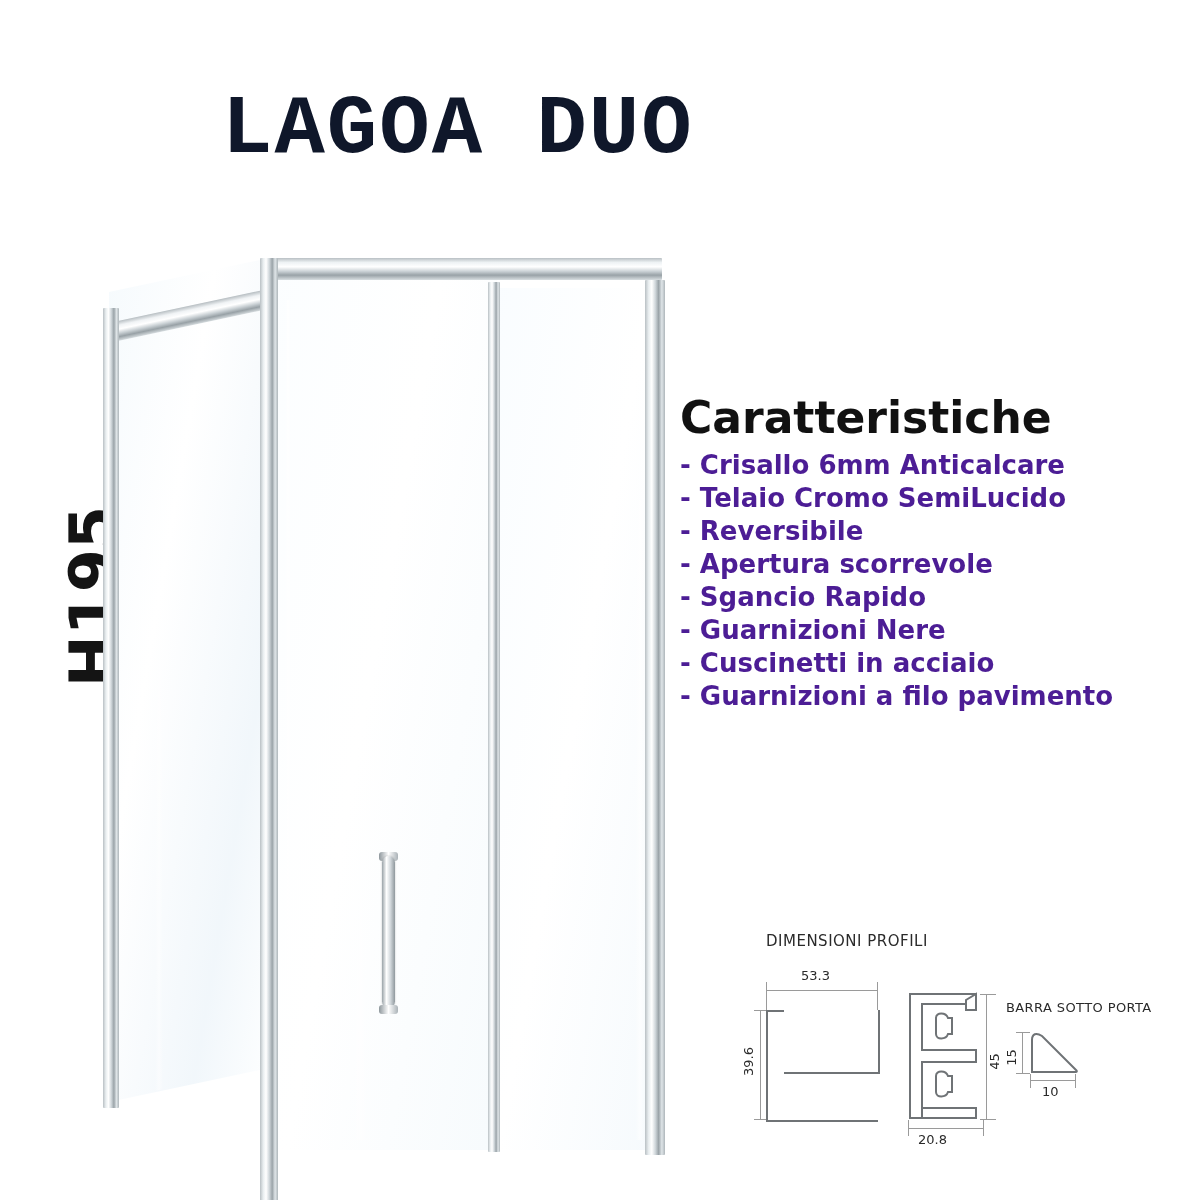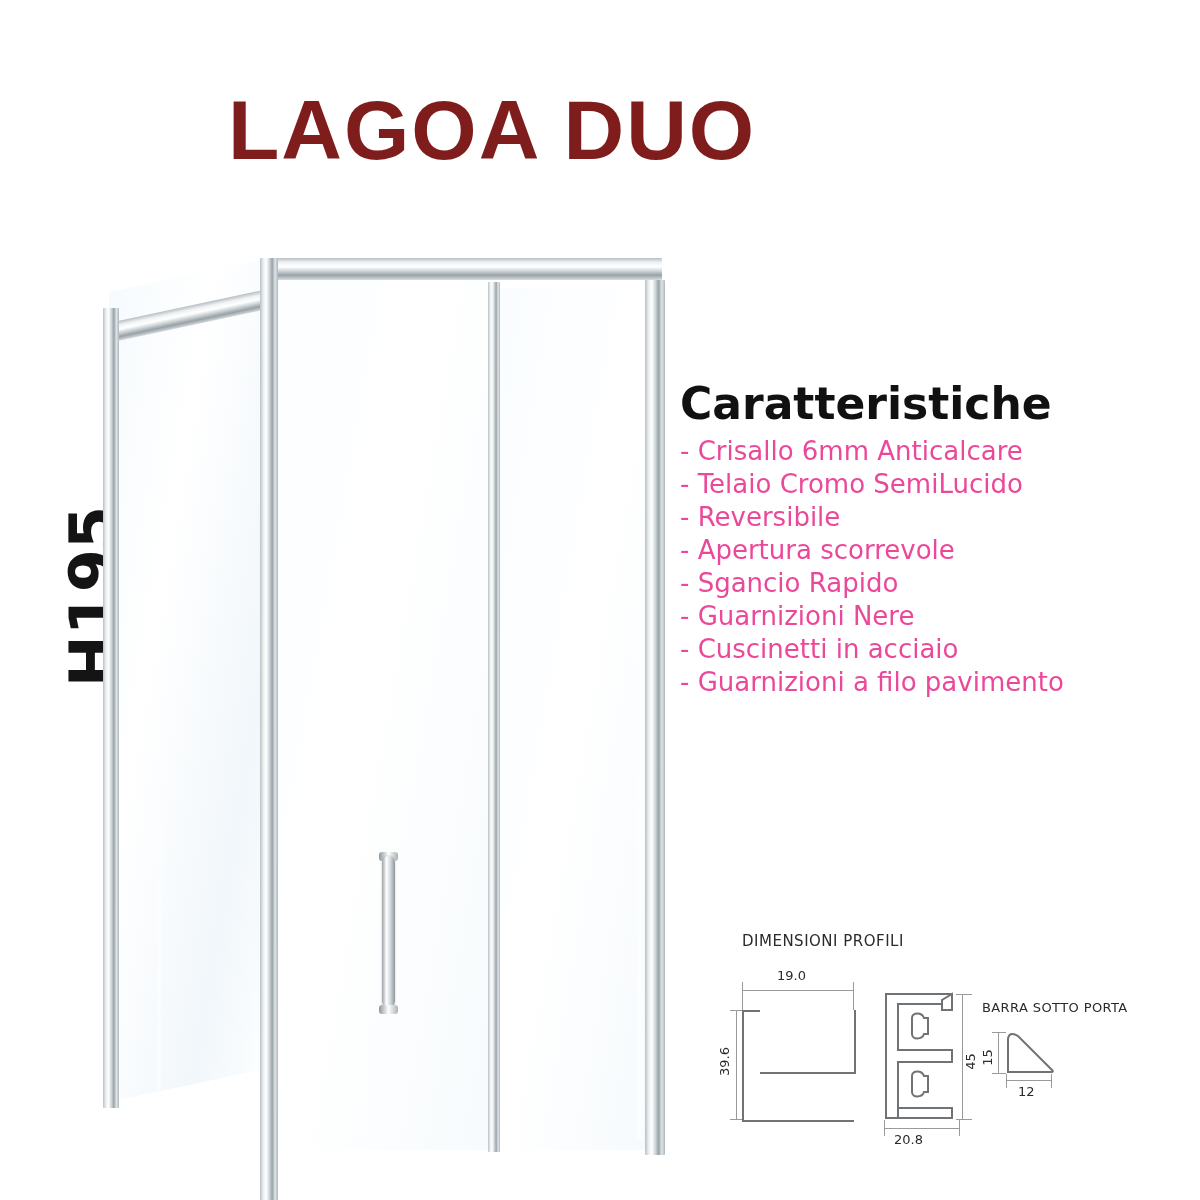--- a/index.html
+++ b/index.html
@@ -11,27 +11,27 @@
     width: 1200px;
     height: 1200px;
     position: relative;
     font-family: "DejaVu Sans", sans-serif;
     overflow: hidden;
   }
 
   
   #product-title {
     position: absolute;
-    left: 228px;
+    left: 222px;
     top: 82px;
-    font-family: Liberation Sans, sans-serif;
+    font-family: Liberation Mono, monospace;
     font-weight: bold;
     font-size: 84px;
     letter-spacing: 2px;
-    color: #7f1d1d;
+    color: #0f172a;
     white-space: nowrap;
   }
 
   
   #height-label {
     position: absolute;
     left: -8px;
     top: 560px;
     width: 200px;
     text-align: center;
@@ -41,37 +41,38 @@
     font-weight: bold;
     font-size: 62px;
     color: #141414;
     white-space: nowrap;
   }
 
   
   #features {
     position: absolute;
     left: 680px;
-    top: 378px;
+    top: 392px;
     width: 500px;
   }
   #features-heading {
     font-family: "DejaVu Sans", sans-serif;
     font-weight: bold;
     font-size: 44px;
     color: #111111;
     margin: 0 0 6px 0;
     letter-spacing: 0px;
   }
   .feature-line {
     font-family: "DejaVu Sans", sans-serif;
     font-size: 26px;
-    color: #ec4899;
+    color: #4c1d95;
     line-height: 33px;
     white-space: nowrap;
+    font-weight: bold;
   }
 
   
   #shower {
     position: absolute;
     left: 95px;
     top: 240px;
     width: 600px;
     height: 930px;
   }
@@ -213,21 +214,21 @@
 
   
   .streak {
     position: absolute;
     background: linear-gradient(to right, rgba(255,255,255,0), rgba(255,255,255,0.95), rgba(255,255,255,0));
   }
 
   
   #profiles {
     position: absolute;
-    left: 712px;
+    left: 736px;
     top: 932px;
     width: 460px;
     height: 230px;
   }
   #profiles-title {
     position: absolute;
     left: 30px;
     top: 0px;
     font-family: "DejaVu Sans", sans-serif;
     font-size: 15px;
@@ -336,21 +337,21 @@
   <div class="feature-line">- Sgancio Rapido</div>
   <div class="feature-line">- Guarnizioni Nere</div>
   <div class="feature-line">- Cuscinetti in acciaio</div>
   <div class="feature-line">- Guarnizioni a filo pavimento</div>
 </div>
 
 <div id="profiles">
 
   <div id="profiles-title">DIMENSIONI PROFILI</div>
 
-  <div class="dim-text" style="left:65px; top:36px;">19.0</div>
+  <div class="dim-text" style="left:65px; top:36px;">53.3</div>
   <div class="dim-line" style="left:30px; top:58px; width:112px; height:1px;"></div>
   <div class="dim-line" style="left:30px; top:50px; width:1px; height:28px;"></div>
   <div class="dim-line" style="left:141px; top:50px; width:1px; height:28px;"></div>
 
   <div class="dim-text vert" style="left:-8px; top:122px; width:40px; text-align:center;">39.6</div>
   <div class="dim-line" style="left:24px; top:78px; width:1px; height:110px;"></div>
   <div class="dim-line" style="left:18px; top:78px; width:18px; height:1px;"></div>
   <div class="dim-line" style="left:18px; top:187px; width:18px; height:1px;"></div>
 
   <div id="prof1" class="prof-shape"></div>
@@ -389,17 +390,17 @@
     <svg width="54" height="48" viewBox="0 0 54 48">
       <path d="M4,44 L4,12 C4,6 8,4 14,8 L48,42 C50,44 48,44 46,44 Z" fill="#ffffff" stroke="#6f7376" stroke-width="2"></path>
     </svg>
   </div>
 
   <div class="dim-text vert" style="left:258px; top:118px; width:34px; text-align:center;">15</div>
   <div class="dim-line" style="left:286px; top:100px; width:1px; height:42px;"></div>
   <div class="dim-line" style="left:280px; top:100px; width:14px; height:1px;"></div>
   <div class="dim-line" style="left:280px; top:141px; width:14px; height:1px;"></div>
 
-  <div class="dim-text" style="left:306px; top:152px;">12</div>
+  <div class="dim-text" style="left:306px; top:152px;">10</div>
   <div class="dim-line" style="left:294px; top:148px; width:46px; height:1px;"></div>
   <div class="dim-line" style="left:294px; top:142px; width:1px; height:14px;"></div>
   <div class="dim-line" style="left:339px; top:142px; width:1px; height:14px;"></div>
 </div>
 
 </body></html>

